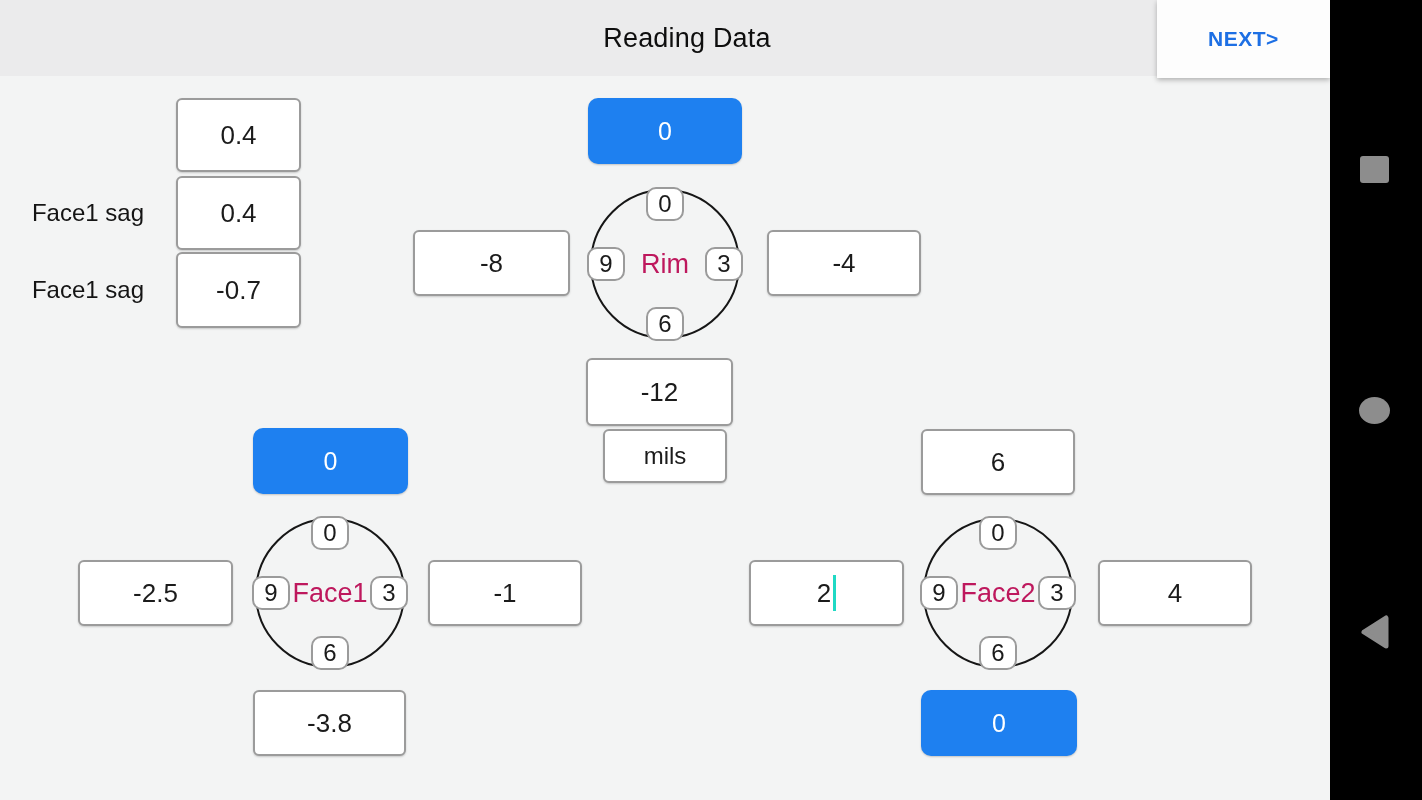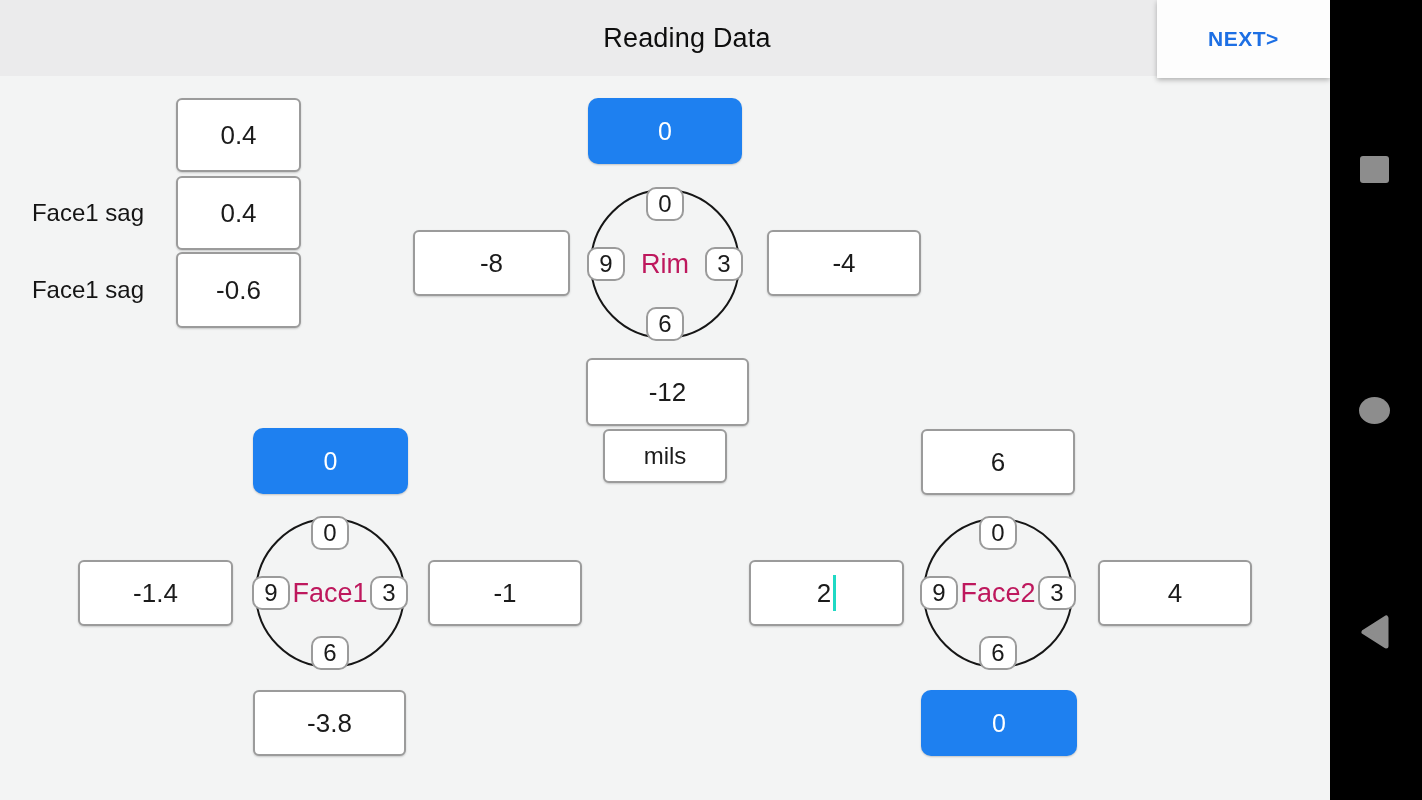--- a/index.html
+++ b/index.html
@@ -75,51 +75,51 @@
     <div class="next-panel">
       <span class="next-label">NEXT&gt;</span>
     </div>
 
     <div class="box" style="left:176px;top:98px;width:125px;height:74px;">0.4</div>
 
     <div class="sag-label" style="left:15px;top:176px;width:146px;height:74px;">Face1 sag</div>
     <div class="box" style="left:176px;top:176px;width:125px;height:74px;">0.4</div>
 
     <div class="sag-label" style="left:15px;top:252px;width:146px;height:76px;">Face1 sag</div>
-    <div class="box" style="left:176px;top:252px;width:125px;height:76px;">-0.6</div>
+    <div class="box" style="left:176px;top:252px;width:125px;height:76px;">-0.7</div>
 
     <div class="btn-blue" style="left:588px;top:98px;width:154px;height:66px;">0</div>
 
     <div class="dial" style="left:588px;top:187px;">
       <div class="dial-ring"></div>
       <div class="dial-name">Rim</div>
       <div class="badge badge-top">0</div>
       <div class="badge badge-right">3</div>
       <div class="badge badge-bottom">6</div>
       <div class="badge badge-left">9</div>
     </div>
 
     <div class="box" style="left:413px;top:230px;width:157px;height:66px;">-8</div>
     <div class="box" style="left:767px;top:230px;width:154px;height:66px;">-4</div>
-    <div class="box" style="left:586px;top:358px;width:163px;height:68px;">-12</div>
+    <div class="box" style="left:586px;top:358px;width:147px;height:68px;">-12</div>
 
     <div class="box" style="left:603px;top:429px;width:124px;height:54px;font-size:24px;">mils</div>
 
     <div class="btn-blue" style="left:253px;top:428px;width:155px;height:66px;">0</div>
 
     <div class="dial" style="left:253px;top:516px;">
       <div class="dial-ring"></div>
       <div class="dial-name">Face1</div>
       <div class="badge badge-top">0</div>
       <div class="badge badge-right">3</div>
       <div class="badge badge-bottom">6</div>
       <div class="badge badge-left">9</div>
     </div>
 
-    <div class="box" style="left:78px;top:560px;width:155px;height:66px;">-1.4</div>
+    <div class="box" style="left:78px;top:560px;width:155px;height:66px;">-2.5</div>
     <div class="box" style="left:428px;top:560px;width:154px;height:66px;">-1</div>
     <div class="box" style="left:253px;top:690px;width:153px;height:66px;">-3.8</div>
 
     <div class="box" style="left:921px;top:429px;width:154px;height:66px;">6</div>
 
     <div class="dial" style="left:921px;top:516px;">
       <div class="dial-ring"></div>
       <div class="dial-name">Face2</div>
       <div class="badge badge-top">0</div>
       <div class="badge badge-right">3</div>

